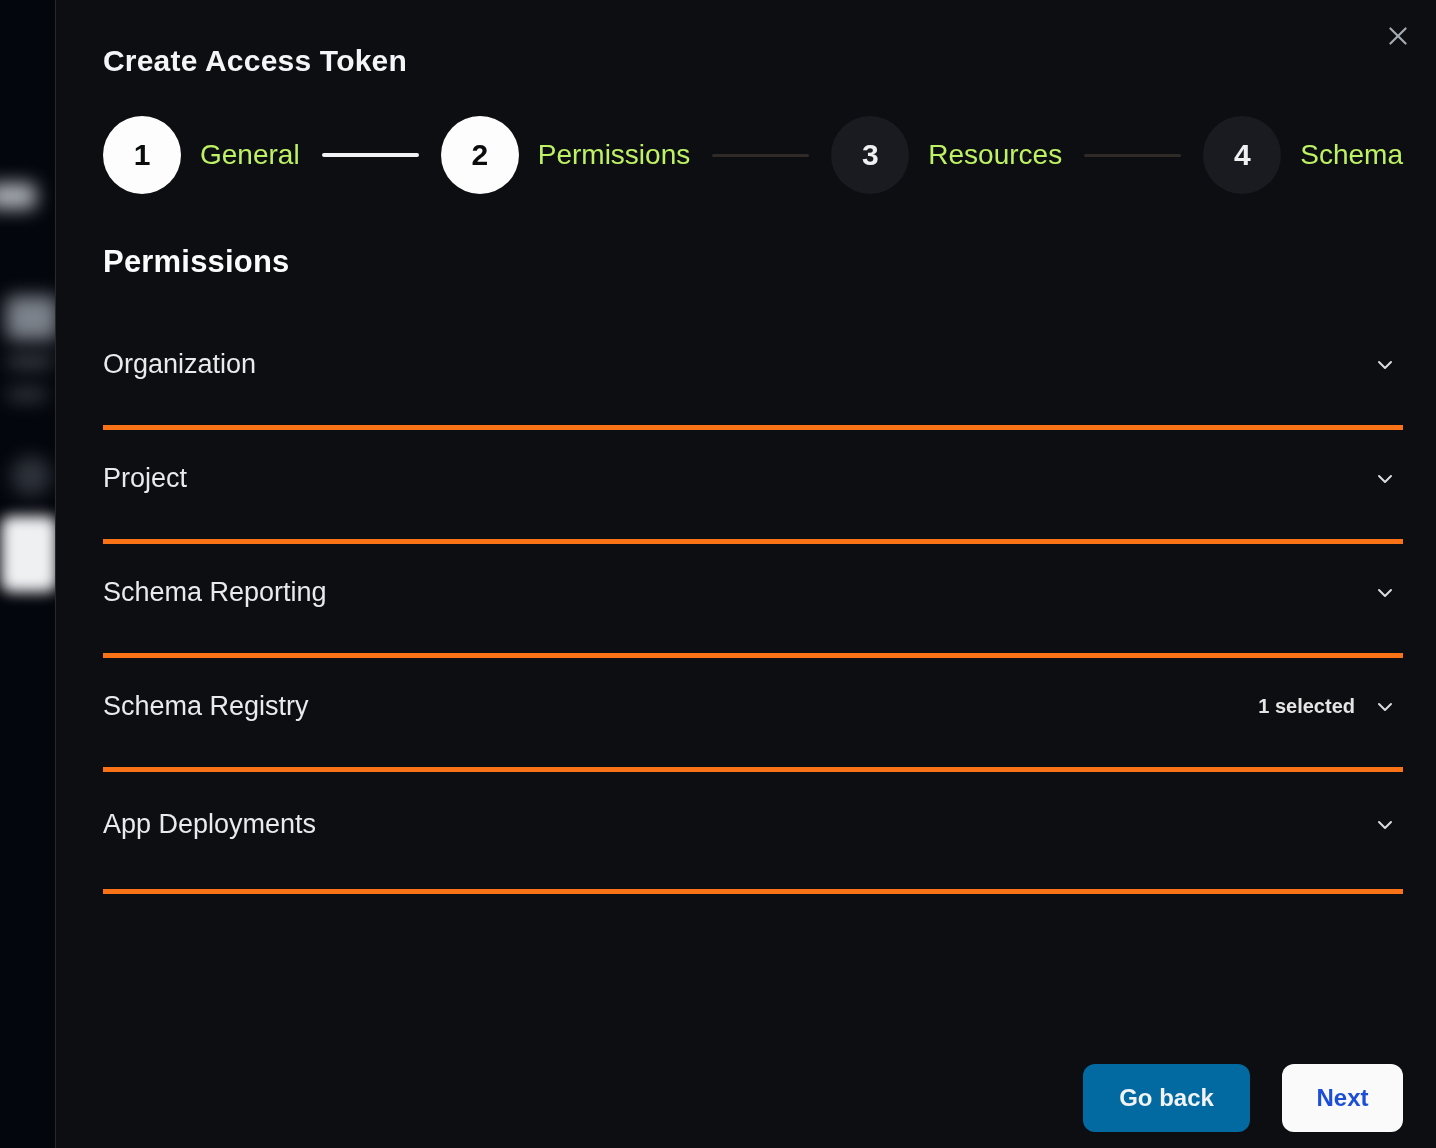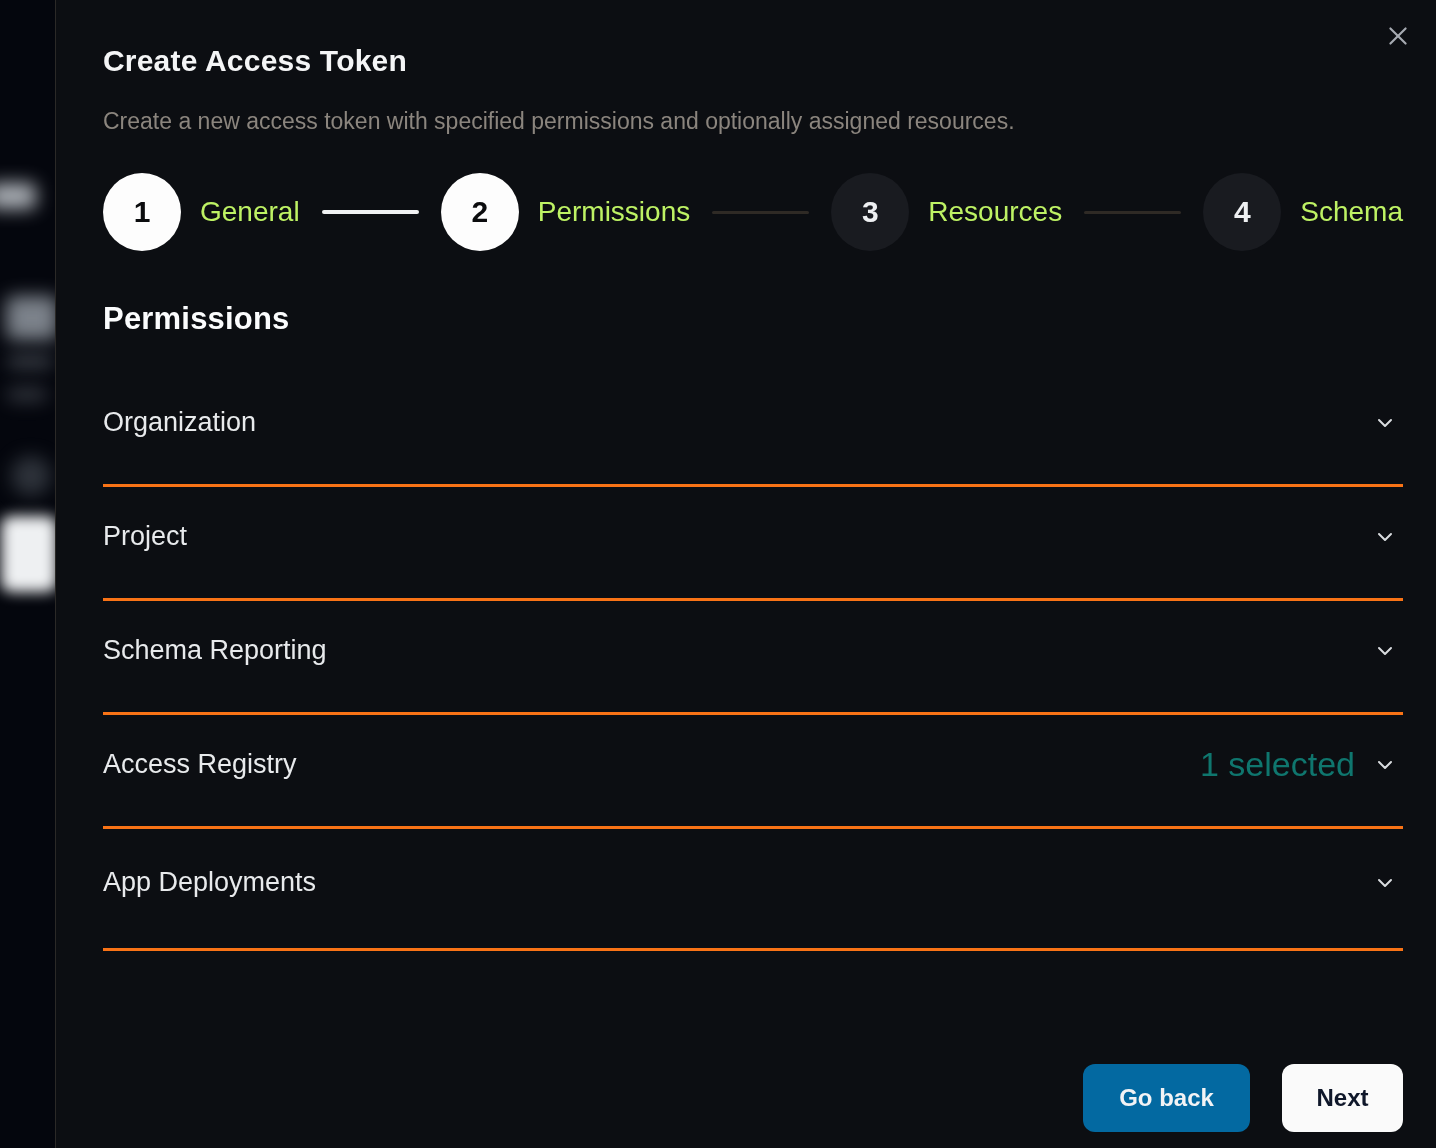--- a/index.html
+++ b/index.html
@@ -69,48 +69,48 @@
   .connector.active, .connector.upcoming { height: 3px; background: #2f2a25; }
 
   
   .section-heading {
     margin-top: 50px; font-size: 31px; font-weight: 700; color: #fbfcfd; letter-spacing: .2px;
   }
   .accordion-list { margin-top: 36px; }
   .accordion-row {
     display: flex; align-items: center;
     padding: 16px 6px 0 0; height: 114px;
-    border-bottom: 3px solid #f97316;
+    border-bottom: 5px solid #f97316;
     cursor: pointer;
   }
   .accordion-row.last { height: 122px; }
   .accordion-label {
     font-size: 27px; font-weight: 500; color: #e8eaec; flex: 1 1 auto;
     transform: translateY(-14px);
   }
   .accordion-badge {
-    font-size: 34px; font-weight: 400; color: #0f766e; margin-right: 18px;
+    font-size: 20px; font-weight: 700; color: #e5e5e5; margin-right: 18px;
     transform: translateY(-14px);
   }
   .accordion-badge:empty { display: none; }
   .chevron { color: #d9dcdf; transform: translateY(-14px); flex: 0 0 auto; }
   .chevron svg { display: block; }
 
   
   .footer {
     margin-top: auto; display: flex; justify-content: flex-end; align-items: center;
     padding-bottom: 2px;
   }
   .btn {
     height: 68px; border: none; border-radius: 12px; cursor: pointer;
     font-family: inherit; font-size: 24px; font-weight: 600;
     display: inline-flex; align-items: center; justify-content: center;
   }
   .btn-secondary { background: #0369a1; color: #f2f3f5; padding: 0 33px; margin-right: 32px; min-width: 167px; }
-  .btn-primary   { background: #fafafa; color: #0f172a; padding: 0 32px; min-width: 121px; }
+  .btn-primary   { background: #fafafa; color: #1d4ed8; padding: 0 32px; min-width: 121px; }
 </style>
 </head>
 <body>
 
 <div class="backdrop">
   <div class="blob blob-label"></div>
   <div class="blob blob-card"></div>
   <div class="blob blob-line-1"></div>
   <div class="blob blob-line-2"></div>
   <div class="blob blob-circle"></div>
@@ -122,21 +122,20 @@
   <button class="close-btn">
     <span>
       <svg width="26" height="26" viewBox="0 0 24 24" fill="none" stroke="currentColor" stroke-width="2" stroke-linecap="round">
         <line x1="5" y1="5" x2="19" y2="19"></line>
         <line x1="19" y1="5" x2="5" y2="19"></line>
       </svg>
     </span>
   </button>
 
   <h1 class="modal-title">Create Access Token</h1>
-  <p class="modal-subtitle">Create a new access token with specified permissions and optionally assigned resources.</p>
 
   <div class="stepper">
     <div class="step complete">
       <div class="step-circle">1</div>
       <div class="step-label">General</div>
     </div>
     <div class="connector complete"></div>
     <div class="step active">
       <div class="step-circle">2</div>
       <div class="step-label">Permissions</div>
@@ -177,21 +176,21 @@
     <div class="accordion-row">
       <span class="accordion-label">Schema Reporting</span>
 
       <span class="chevron">
         <svg width="24" height="24" viewBox="0 0 24 24" fill="none" stroke="currentColor" stroke-width="2" stroke-linecap="round" stroke-linejoin="round">
             <path d="M6 9l6 6 6-6"></path>
           </svg>
       </span>
     </div>
     <div class="accordion-row">
-      <span class="accordion-label">Access Registry</span>
+      <span class="accordion-label">Schema Registry</span>
       <span class="accordion-badge">1 selected</span>
       <span class="chevron">
         <svg width="24" height="24" viewBox="0 0 24 24" fill="none" stroke="currentColor" stroke-width="2" stroke-linecap="round" stroke-linejoin="round">
             <path d="M6 9l6 6 6-6"></path>
           </svg>
       </span>
     </div>
     <div class="accordion-row last">
       <span class="accordion-label">App Deployments</span>
 

